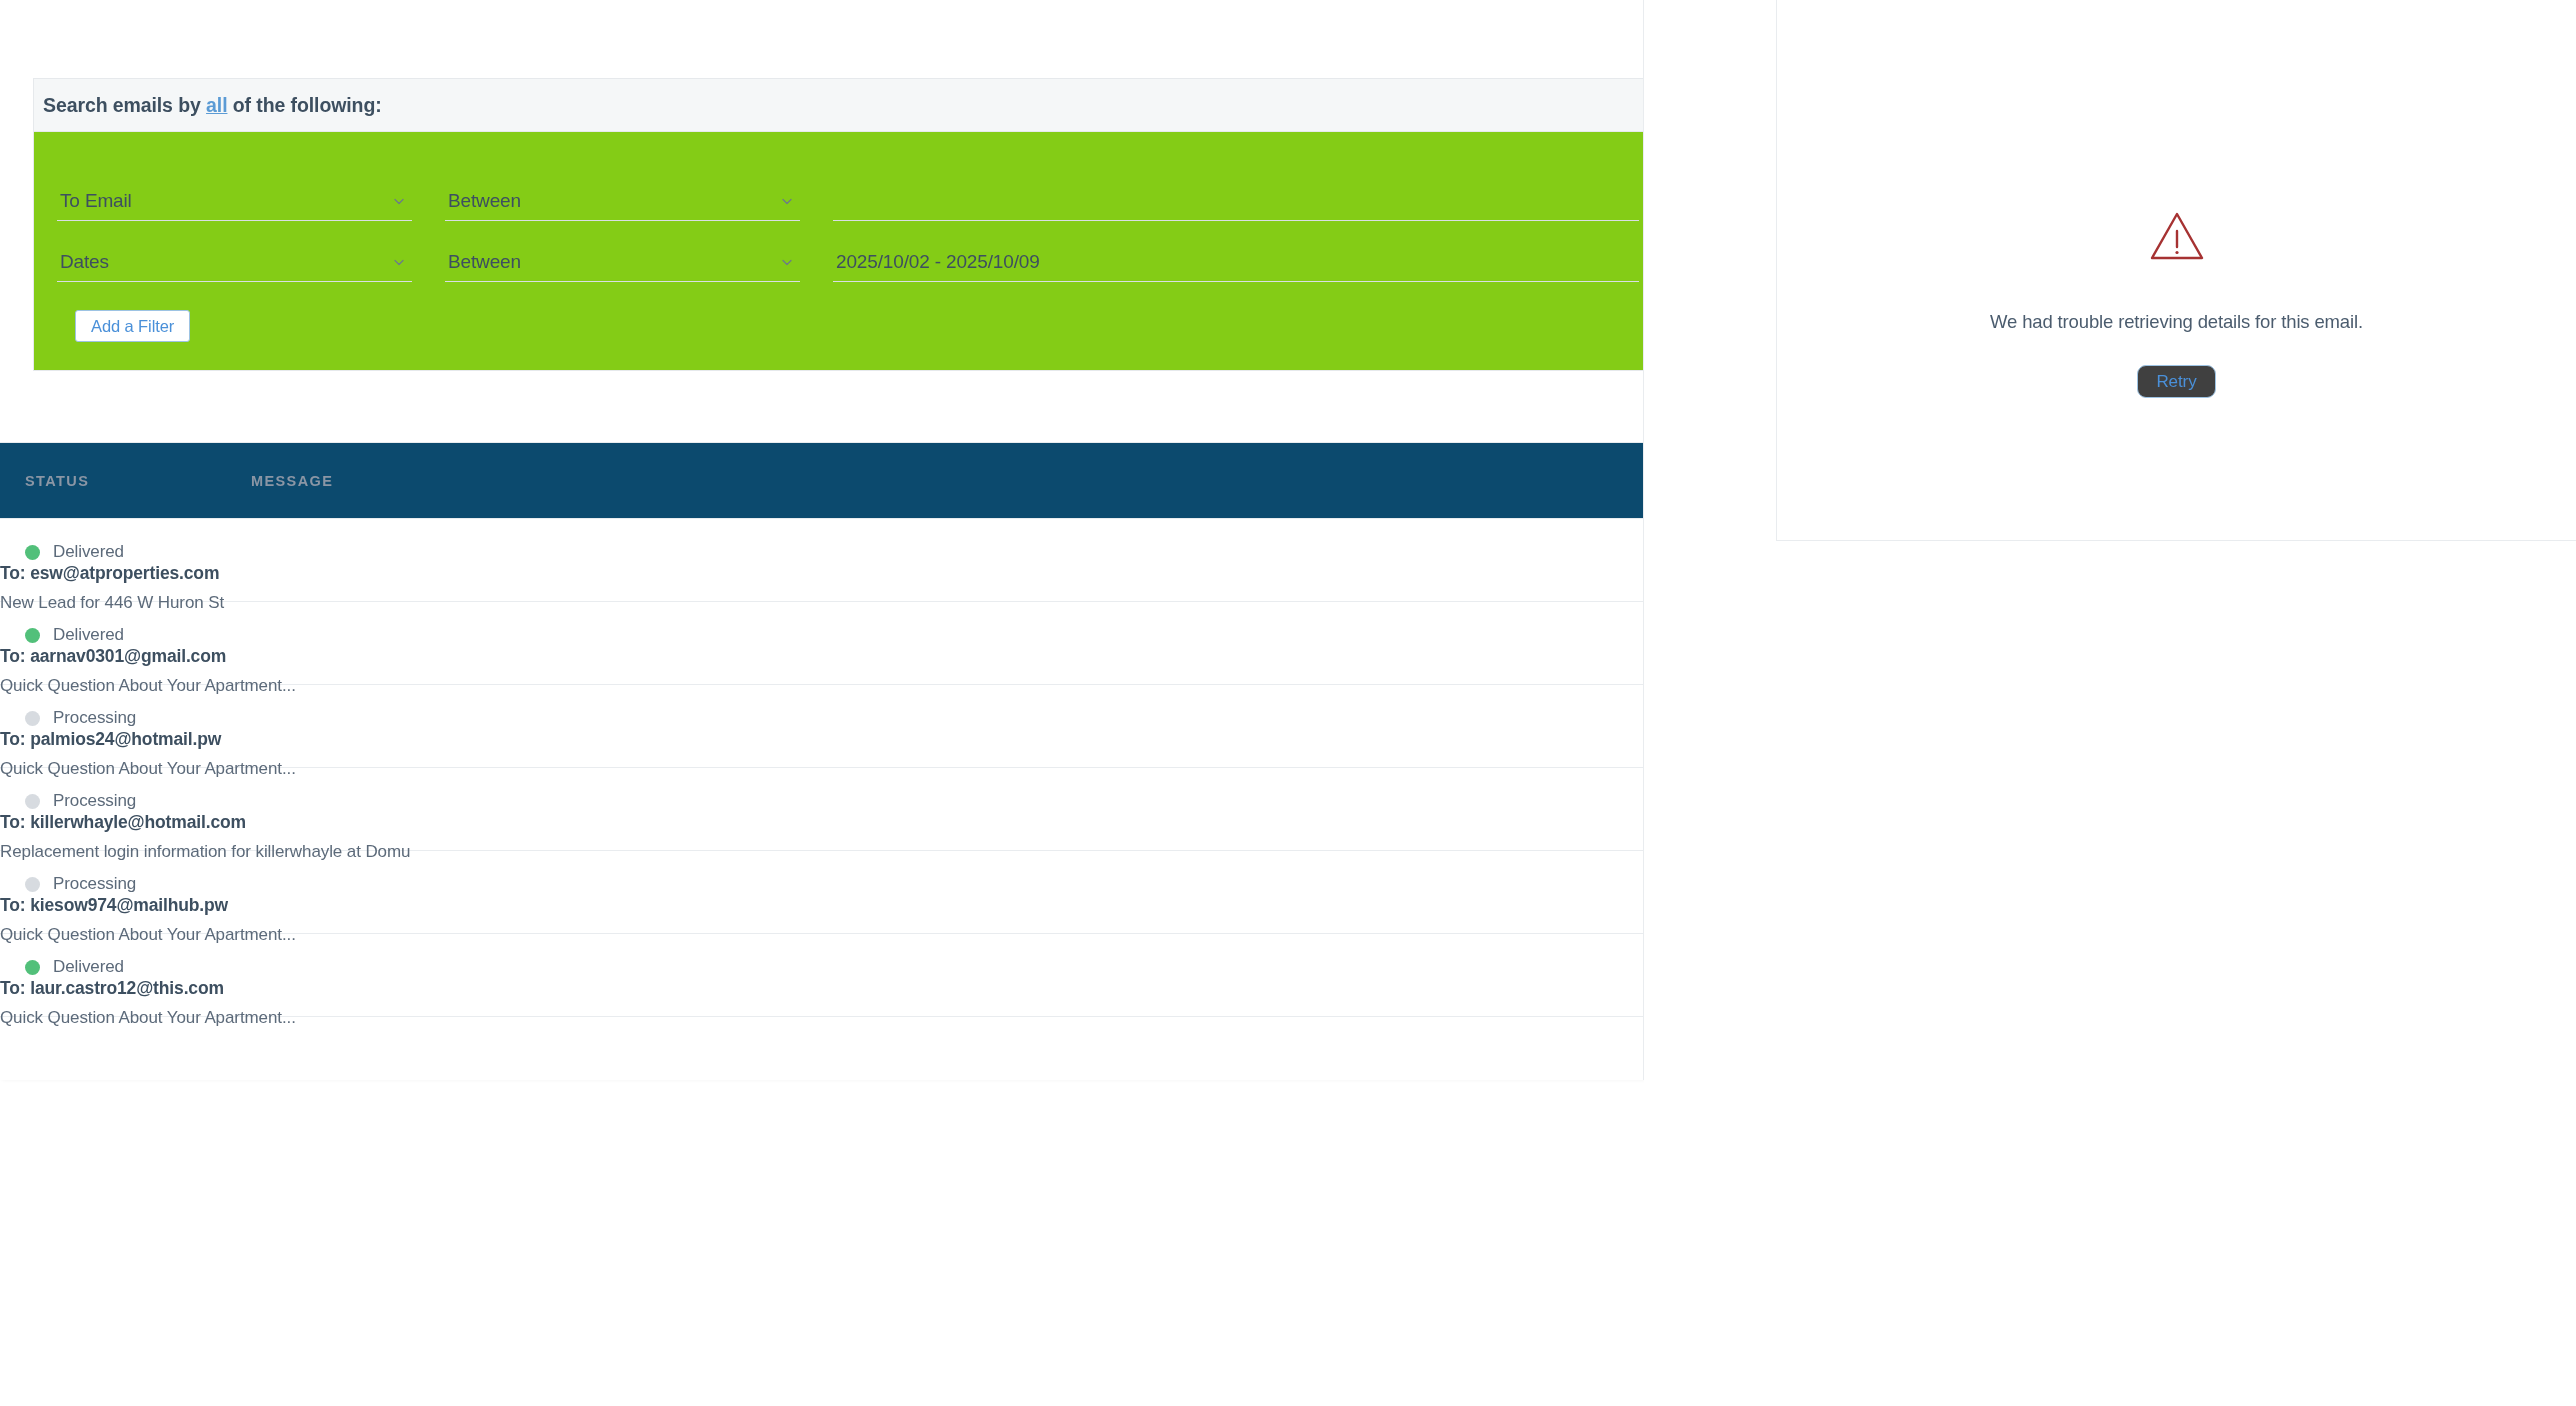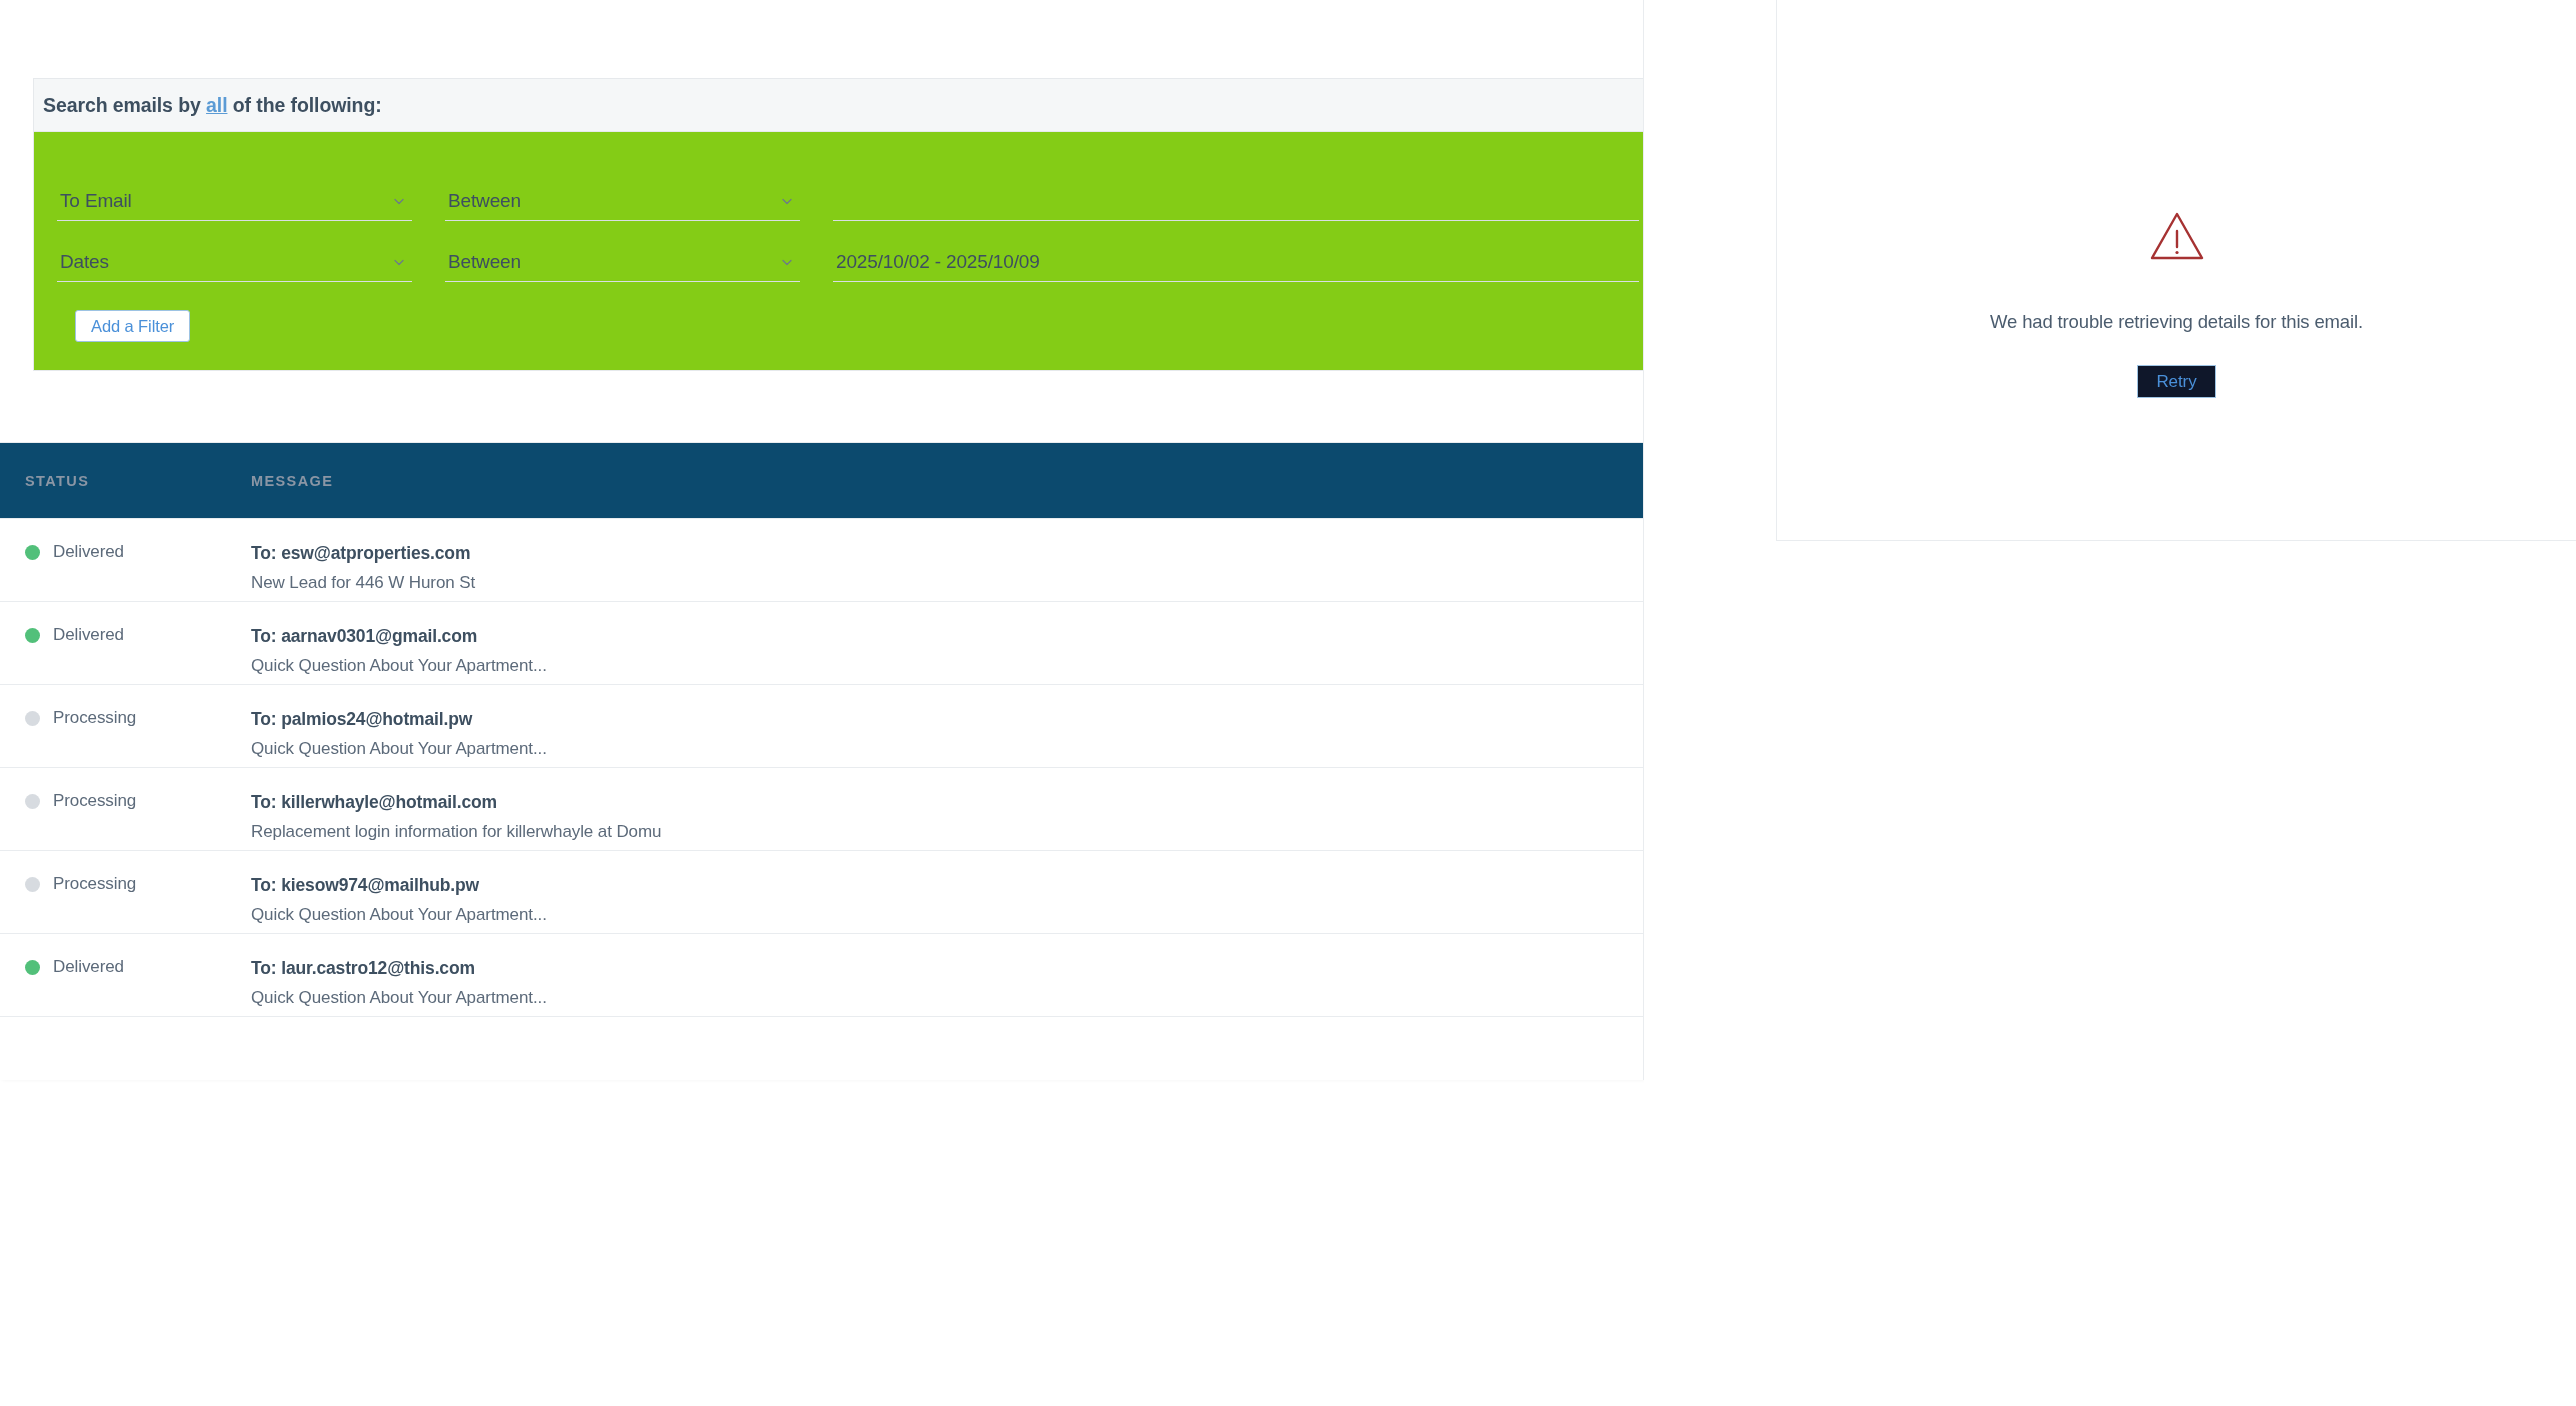--- a/index.html
+++ b/index.html
@@ -156,20 +156,21 @@
   .col-status { width: 251px; padding-left: 25px; }
   .col-message { flex: 1; padding-left: 0; }
 
   .row {
     display: flex;
     align-items: flex-start;
     border-top: 1px solid #e9ecef;
     height: 83px;
     padding-top: 23px;
     background: #ffffff;
+    flex-direction: column;
   }
   .row:first-child { border-top: 1px solid #e9ecef; }
 
   .cell-status {
     width: 251px;
     padding-left: 25px;
     display: flex;
     align-items: center;
     gap: 13px;
   }
@@ -255,22 +256,22 @@
   }
 
   .retry-wrap { margin-top: 32px; }
   .btn-retry {
     display: inline-flex;
     align-items: center;
     justify-content: center;
     height: 33px;
     padding: 0 18px;
     border: 1px solid #9dc3e3;
-    border-radius: 0;
-    background: #0f172a;
+    border-radius: 9px;
+    background: #404040;
     color: #4a90d9;
     font-size: 17px;
     font-family: "Liberation Sans", sans-serif;
     cursor: pointer;
     letter-spacing: -0.1px;
   }
 </style>
 </head>
 <body>
 

